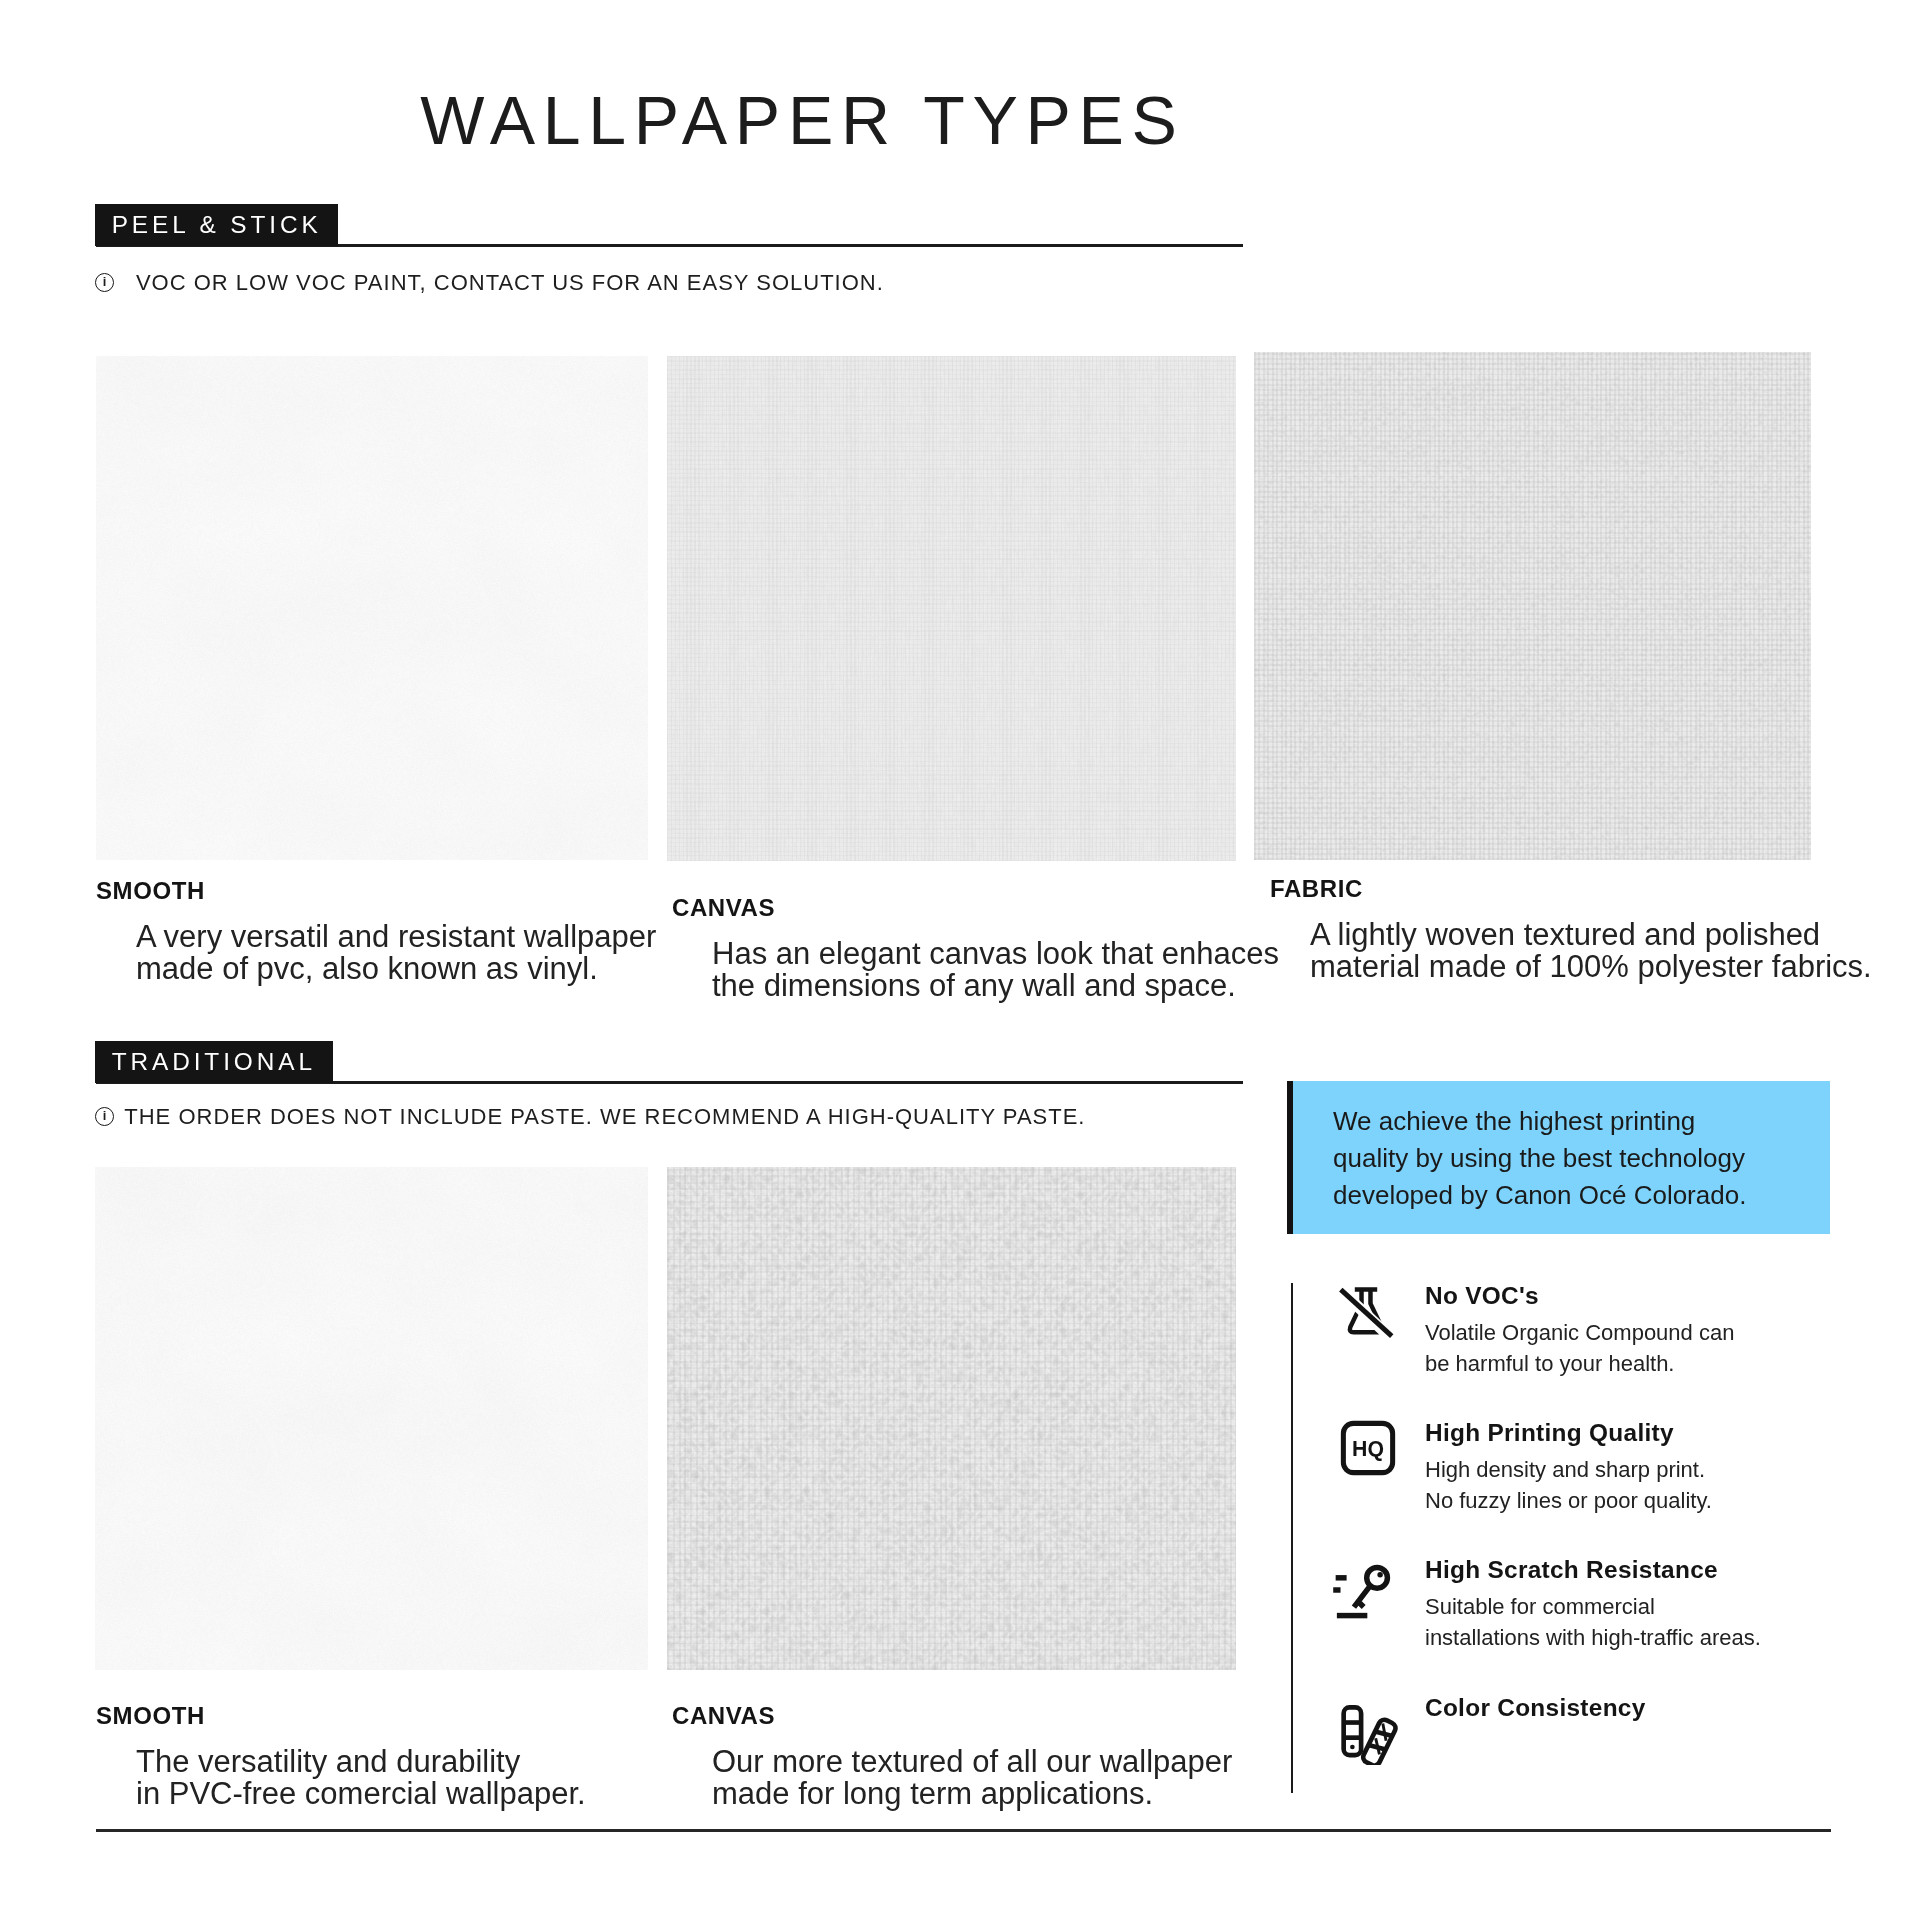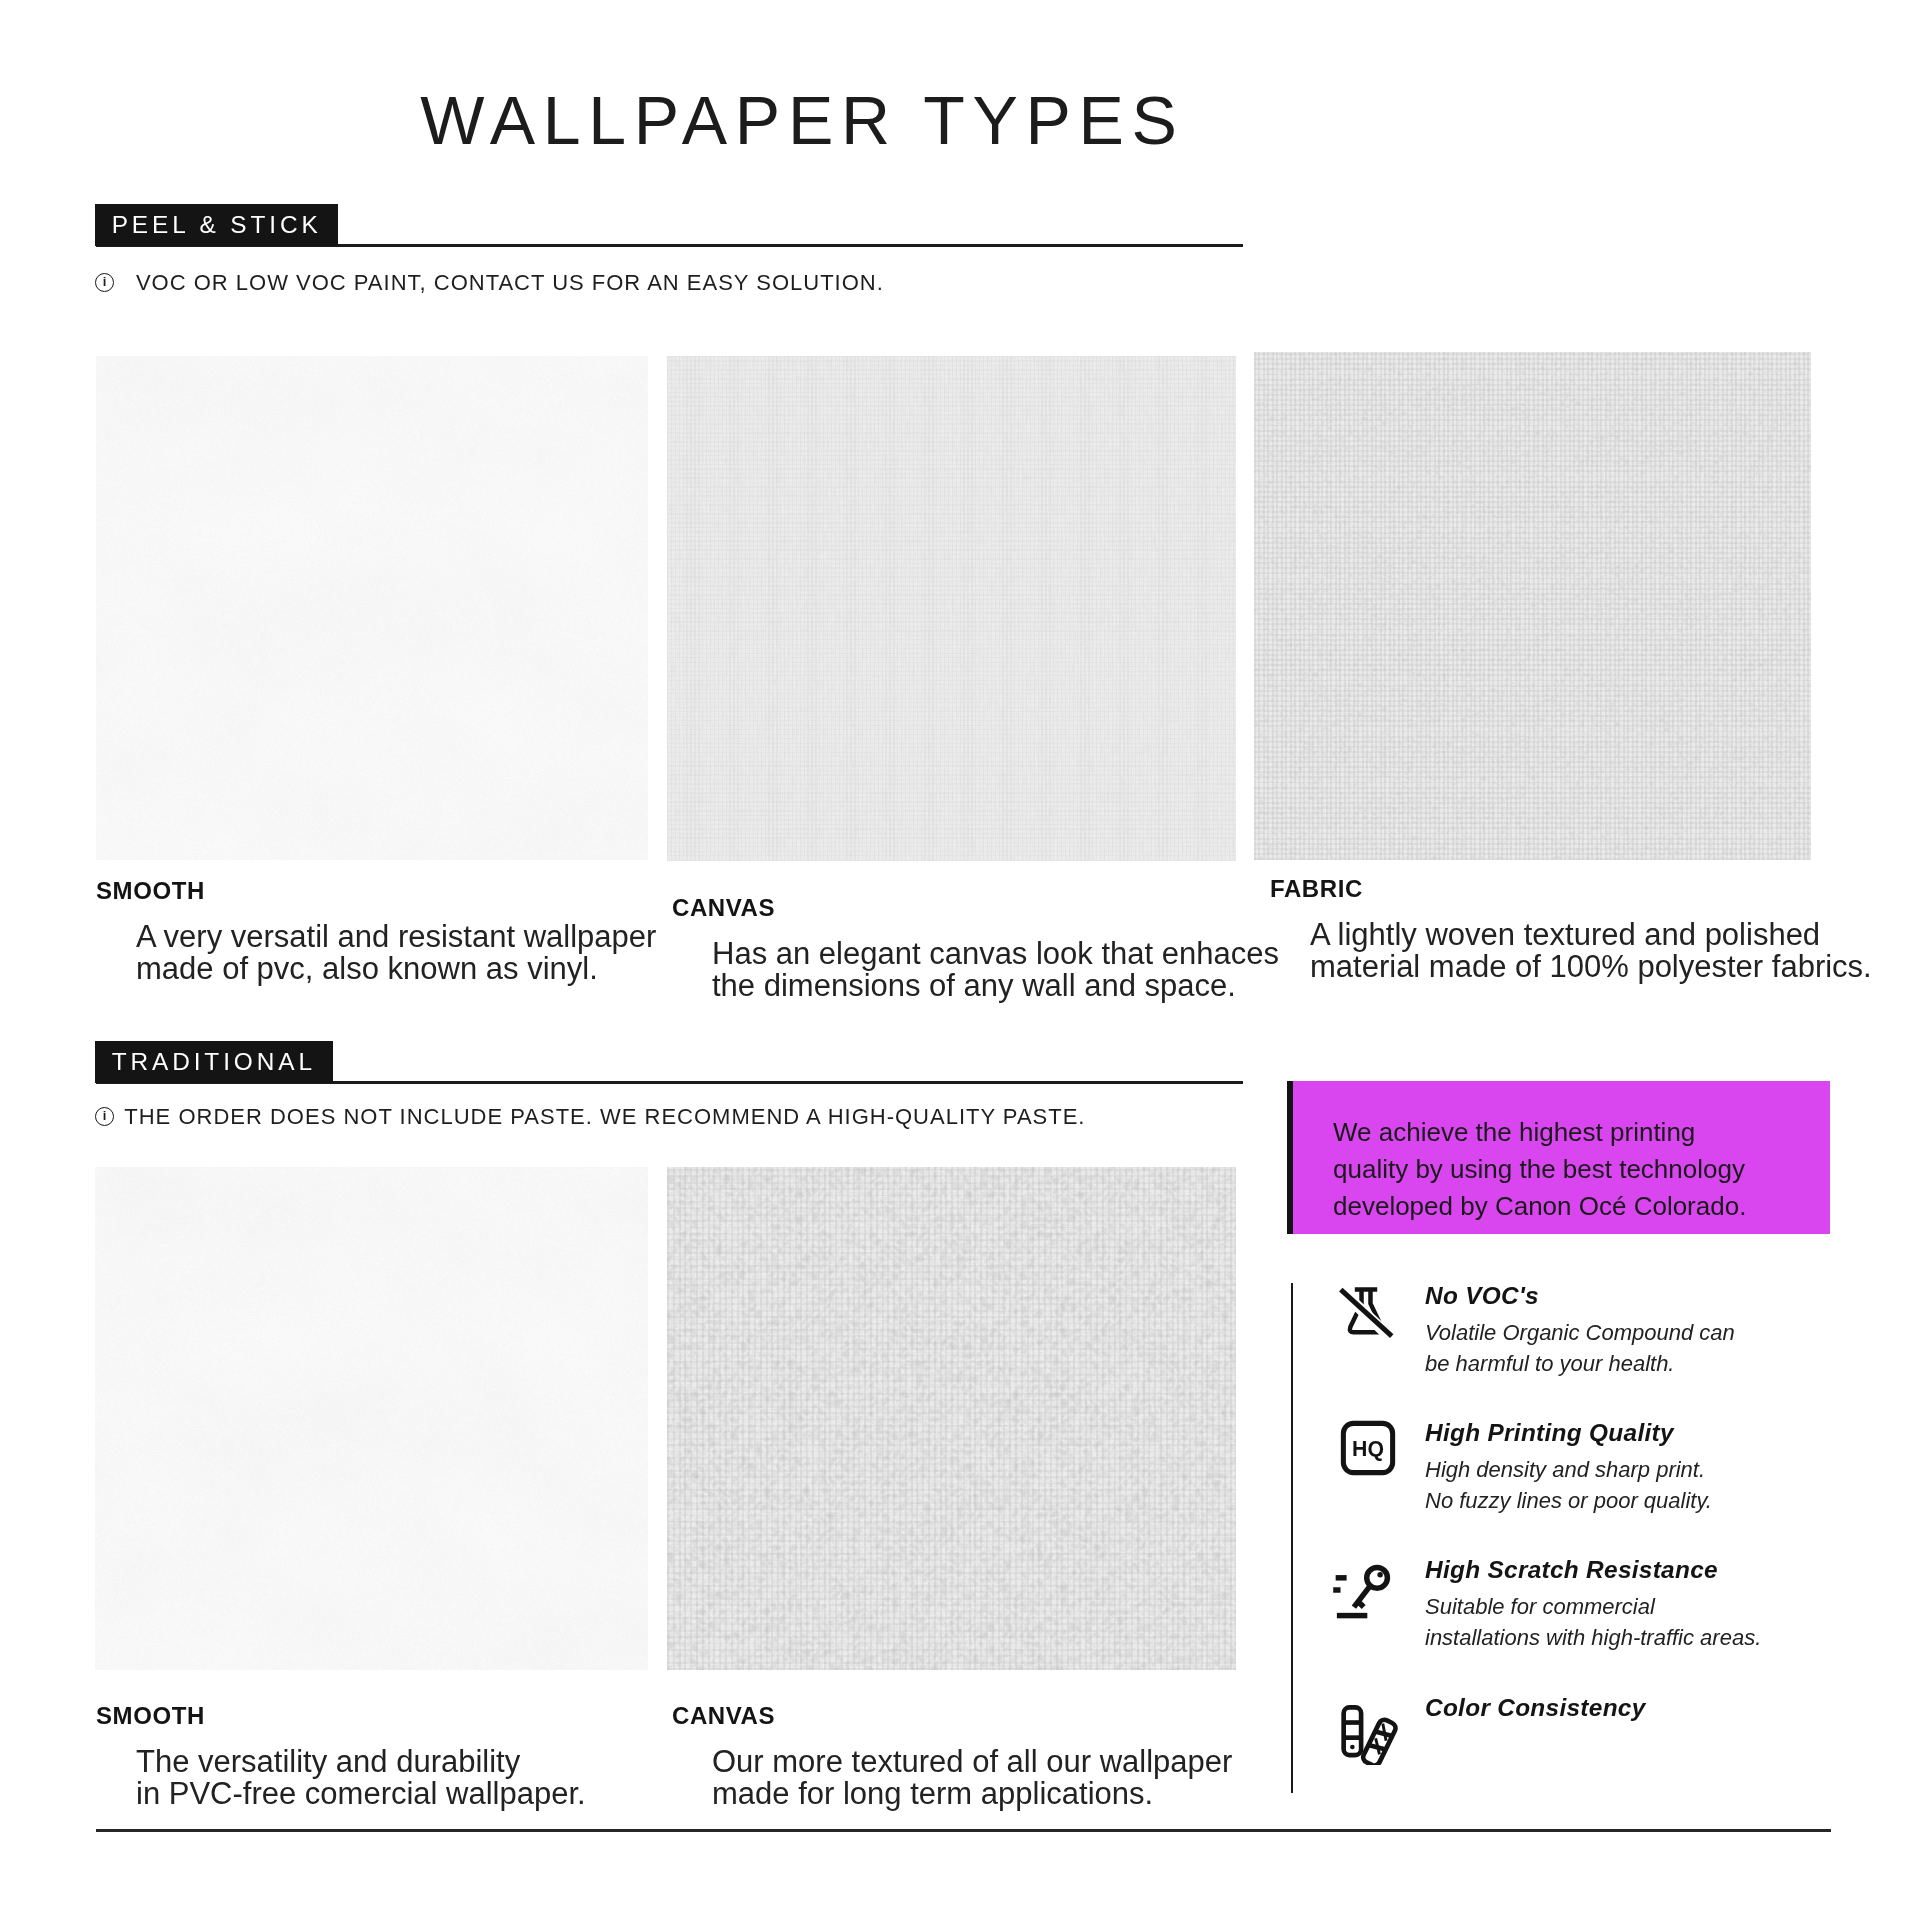--- a/index.html
+++ b/index.html
@@ -77,28 +77,28 @@
   .cap-desc { margin-top:13px; font-size:31px; line-height:32px; color:#222222;margin-left:40px; }
   #cap-ps-smooth { left:96px;  top:873px; }
   #cap-ps-canvas { left:672px; top:890px; }
   #cap-ps-fabric { left:1270px; top:871px; }
   #cap-tr-smooth { left:96px;  top:1698px; }
   #cap-tr-canvas { left:672px; top:1698px; }
 
   
   #note {
     left:1287px; top:1081px; width:543px; height:153px; box-sizing:border-box;
-    background:#d946ef; border-left:6.4px solid #121212;
-    padding:33px 18px 0 40px;
+    background:#7dd3fc; border-left:6.4px solid #121212;
+    padding:22px 18px 0 40px;
     font-size:26px; line-height:37px; color:#1a1a1a;
   }
   #vline { left:1291px; top:1283px; width:1.9px; height:510px; background:#1a1a1a; }
 
   
-  .feature { position:absolute; left:1425px; width:462px;font-style:italic; }
+  .feature { position:absolute; left:1425px; width:462px; }
   #feat-1 { top:1282px; } #feat-2 { top:1419px; } #feat-3 { top:1556px; } #feat-4 { top:1694px; }
   .f-title { font-size:24.4px; font-weight:700; line-height:28px; letter-spacing:0.3px; color:#141414; }
   .f-desc  { font-size:22px; line-height:31px; color:#222222; margin-top:7px; }
   .f-icon  { position:absolute; }
   #ficon-1 { left:1338px; top:1284px; width:56px;  height:56px; }
   #ficon-2 { left:1340px; top:1420px; width:56px;  height:56px; }
   #ficon-3 { left:1332px; top:1559px; width:67px; height:62px; }
   #ficon-4 { left:1339px; top:1701px; width:64px; height:64px; }
 
   #bottom-rule { left:96px; top:1829px; width:1735px; height:3.2px; background:#262626; }

